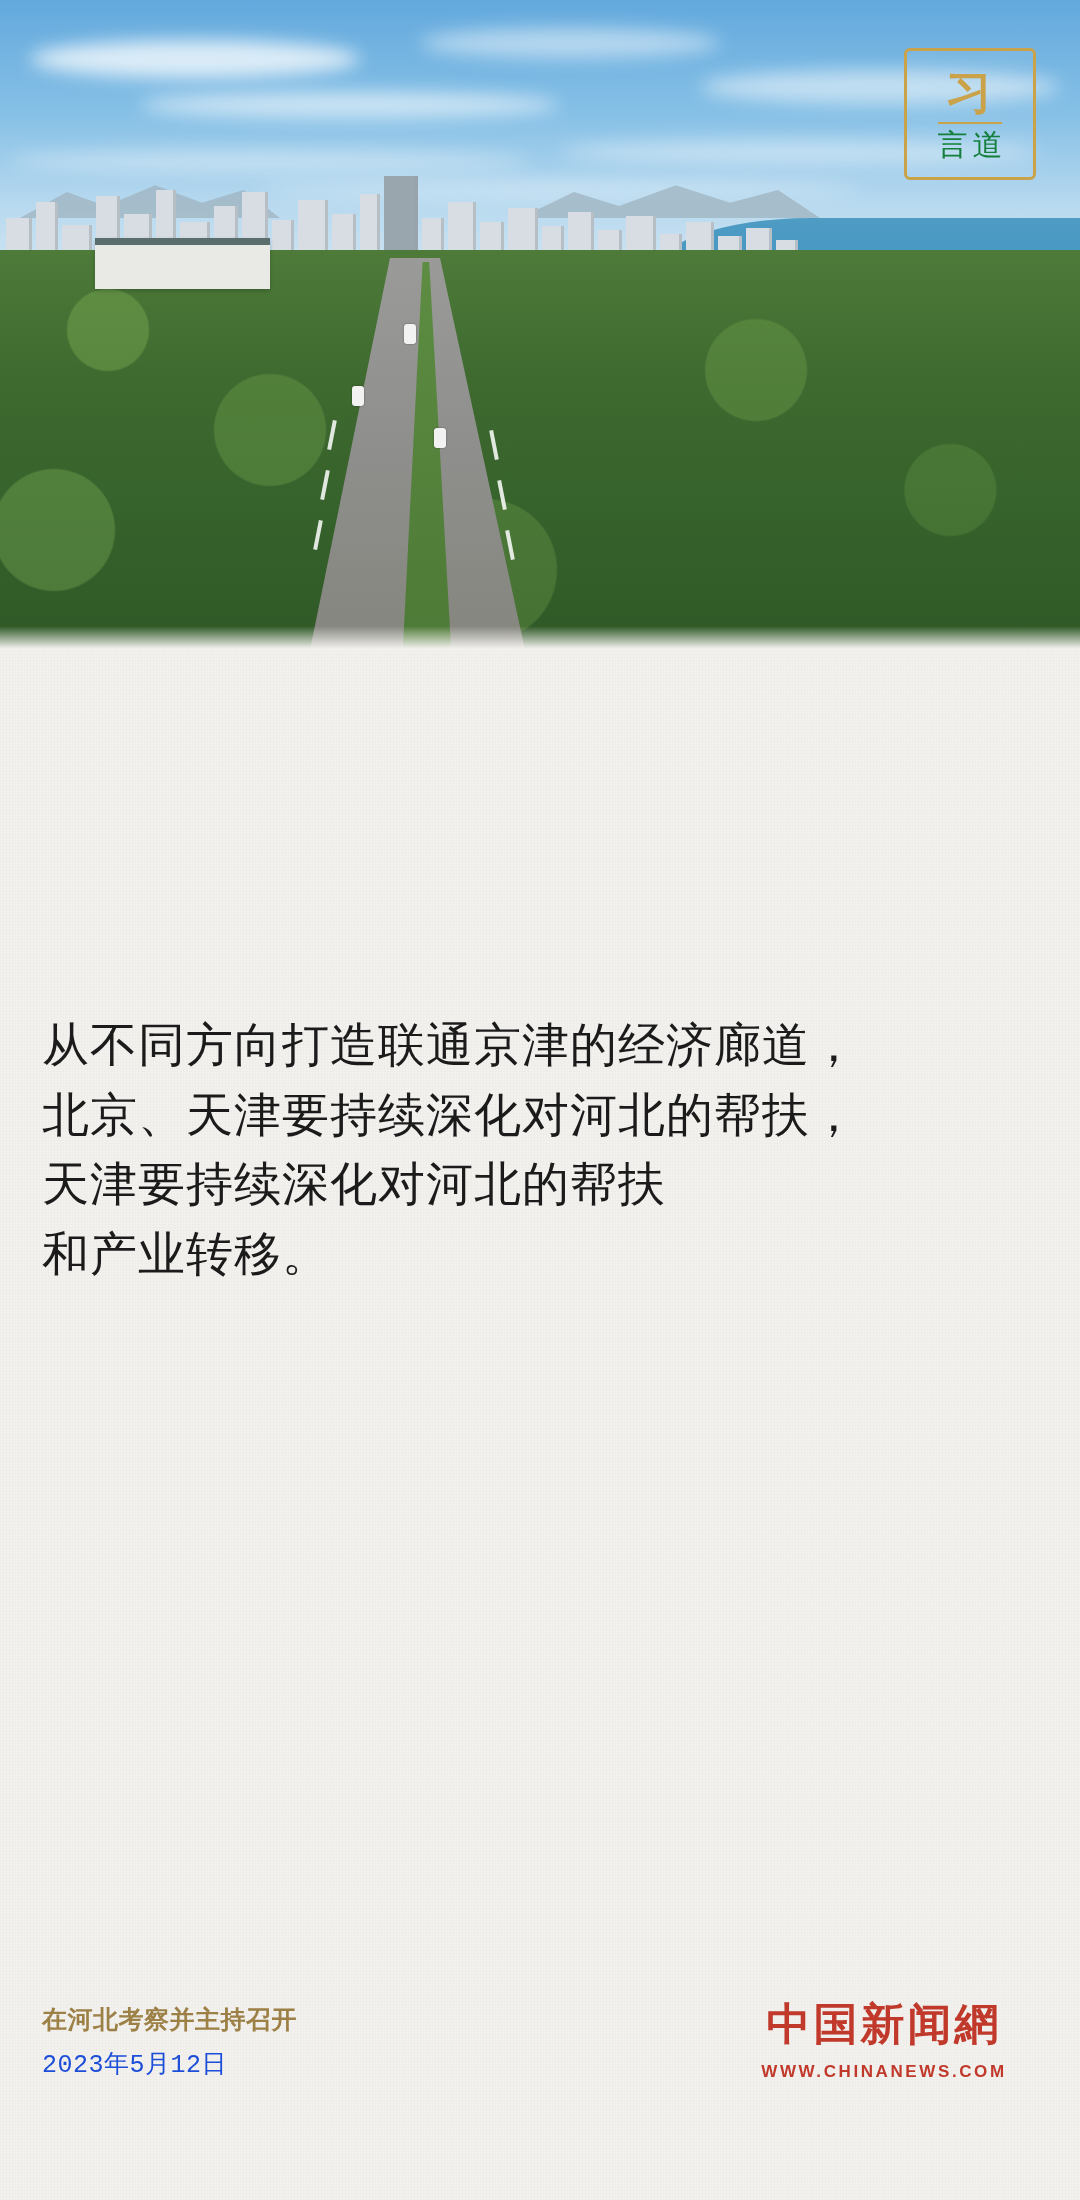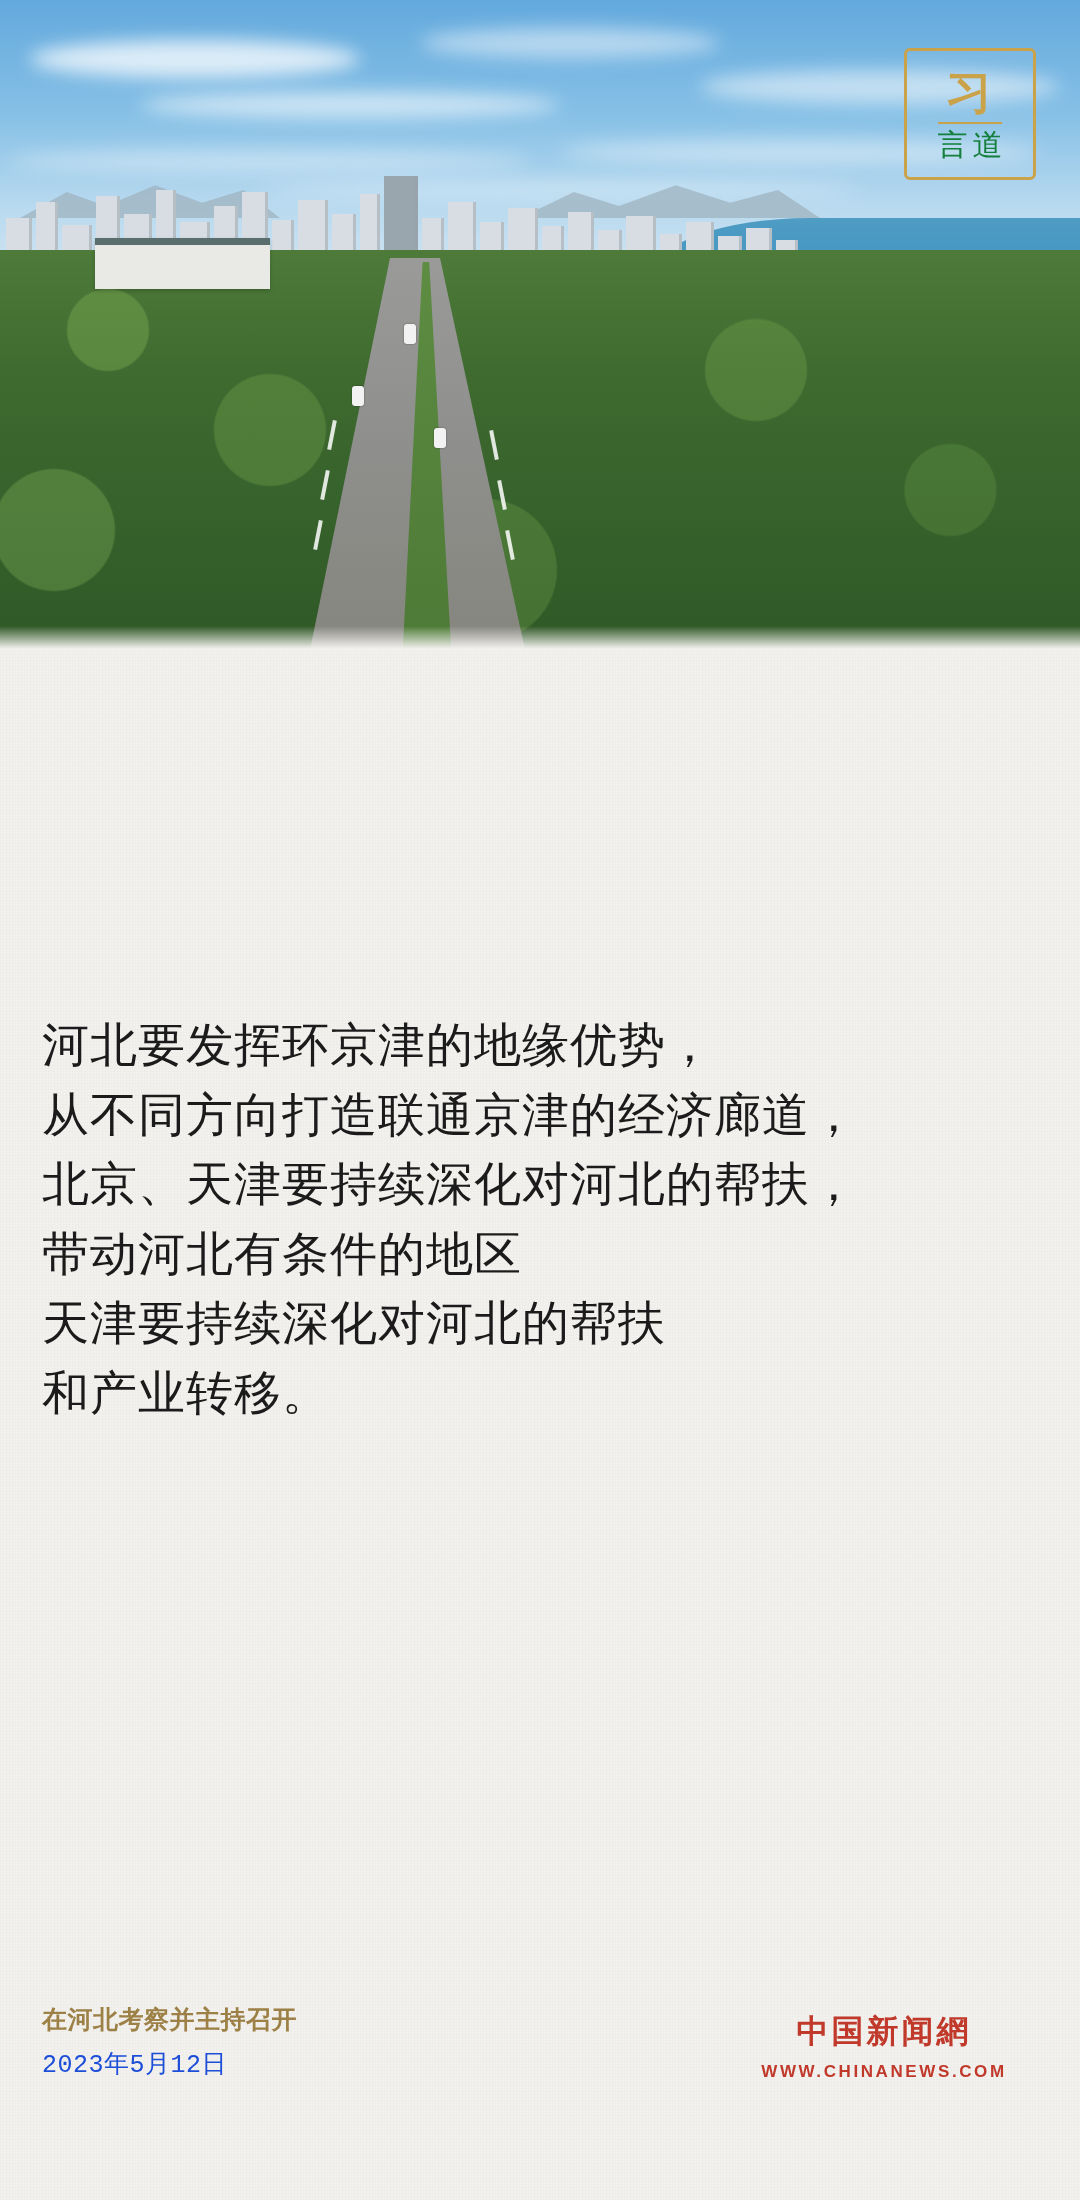--- a/index.html
+++ b/index.html
@@ -239,21 +239,21 @@
   
   .cns {
     position: absolute;
     right: 46px;
     bottom: 118px;
     text-align: center;
     width: 300px;
   }
   .cns-cn {
     font-family: "DejaVu Serif", serif;
-    font-size: 32px;
+    font-size: 44px;
     color: #c0392b;
     letter-spacing: 3px;
     font-weight: 700;
     white-space: nowrap;
   }
   .cns-en {
     margin-top: 8px;
     font-family: "Liberation Sans", sans-serif;
     font-size: 17px;
     color: #c0392b;
@@ -336,24 +336,22 @@
     <div class="seal">
       <div class="seal-top">习</div>
       <div class="seal-rule"></div>
       <div class="seal-bottom">言道</div>
     </div>
   </div>
 
   <div class="panel"></div>
 
   <div class="quote">
-    <p>河北要发挥环京津的地缘优势，</p>
     <p>从不同方向打造联通京津的经济廊道，</p>
     <p>北京、天津要持续深化对河北的帮扶，</p>
-    <p>带动河北有条件的地区</p>
     <p>天津要持续深化对河北的帮扶</p>
     <p>和产业转移。</p>
   </div>
 
   <div class="attrib">
     <div class="attrib-line">在河北考察并主持召开</div>
     <div class="attrib-date">2023年5月12日</div>
   </div>
 
   <div class="cns">

